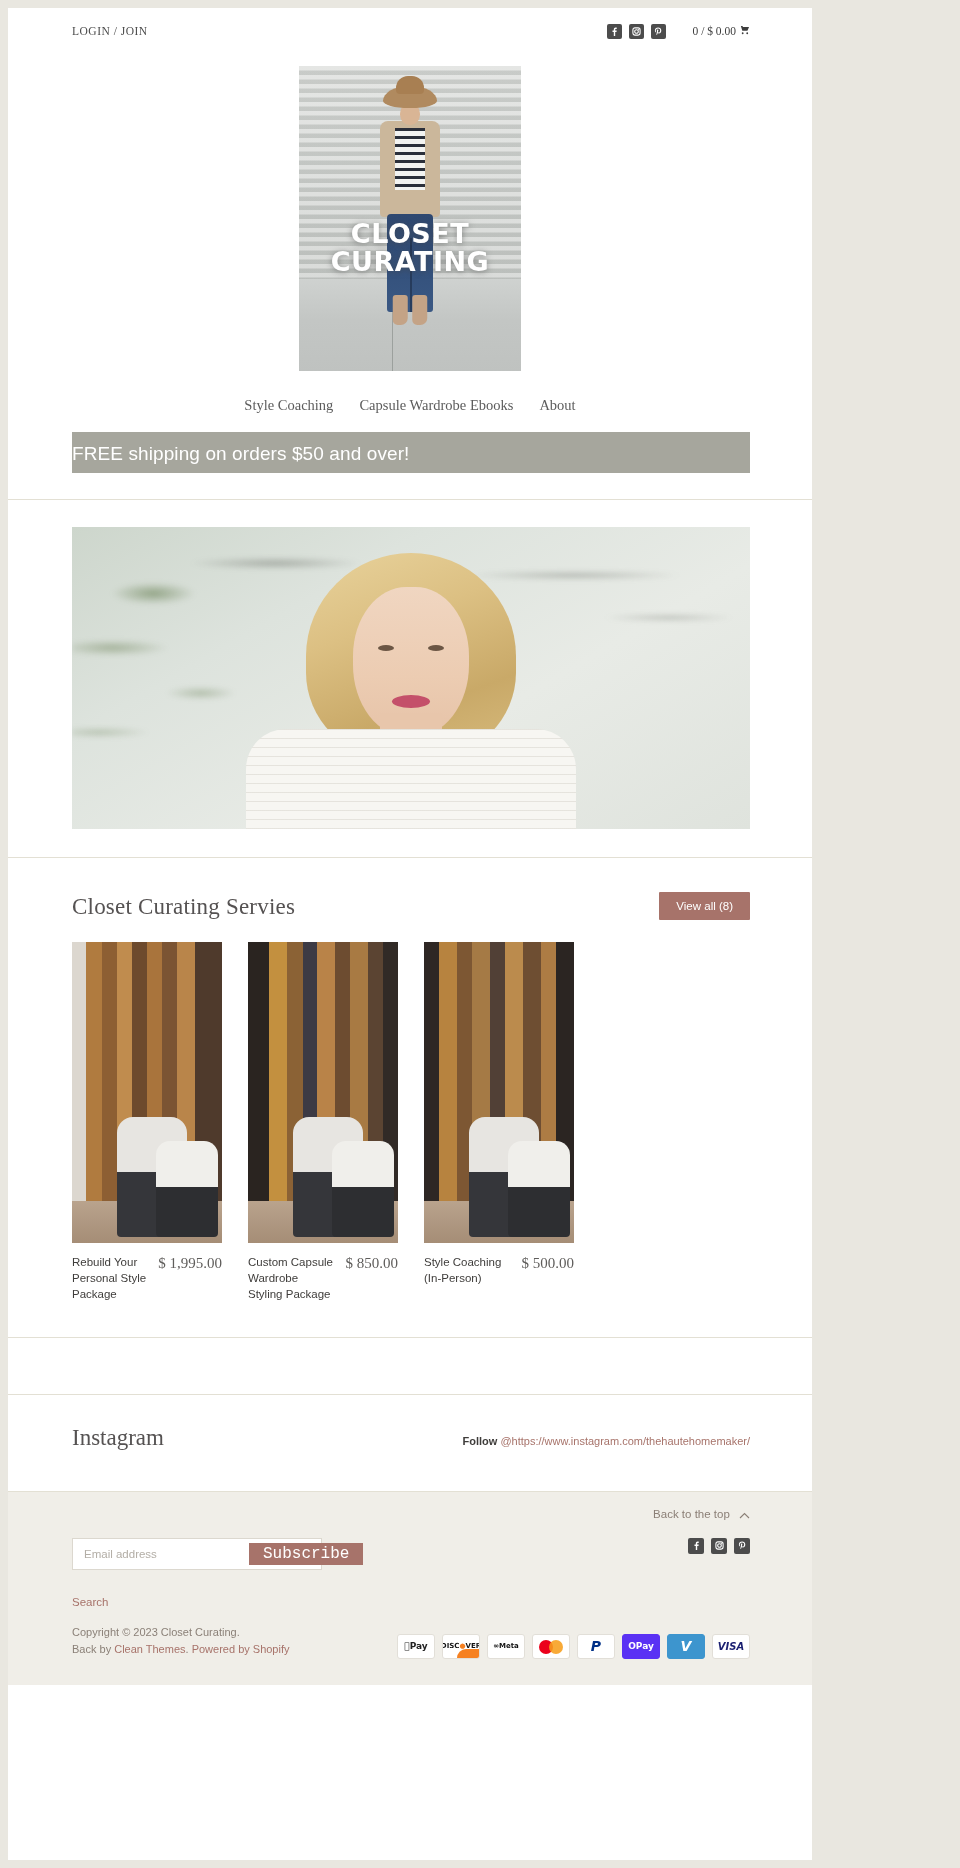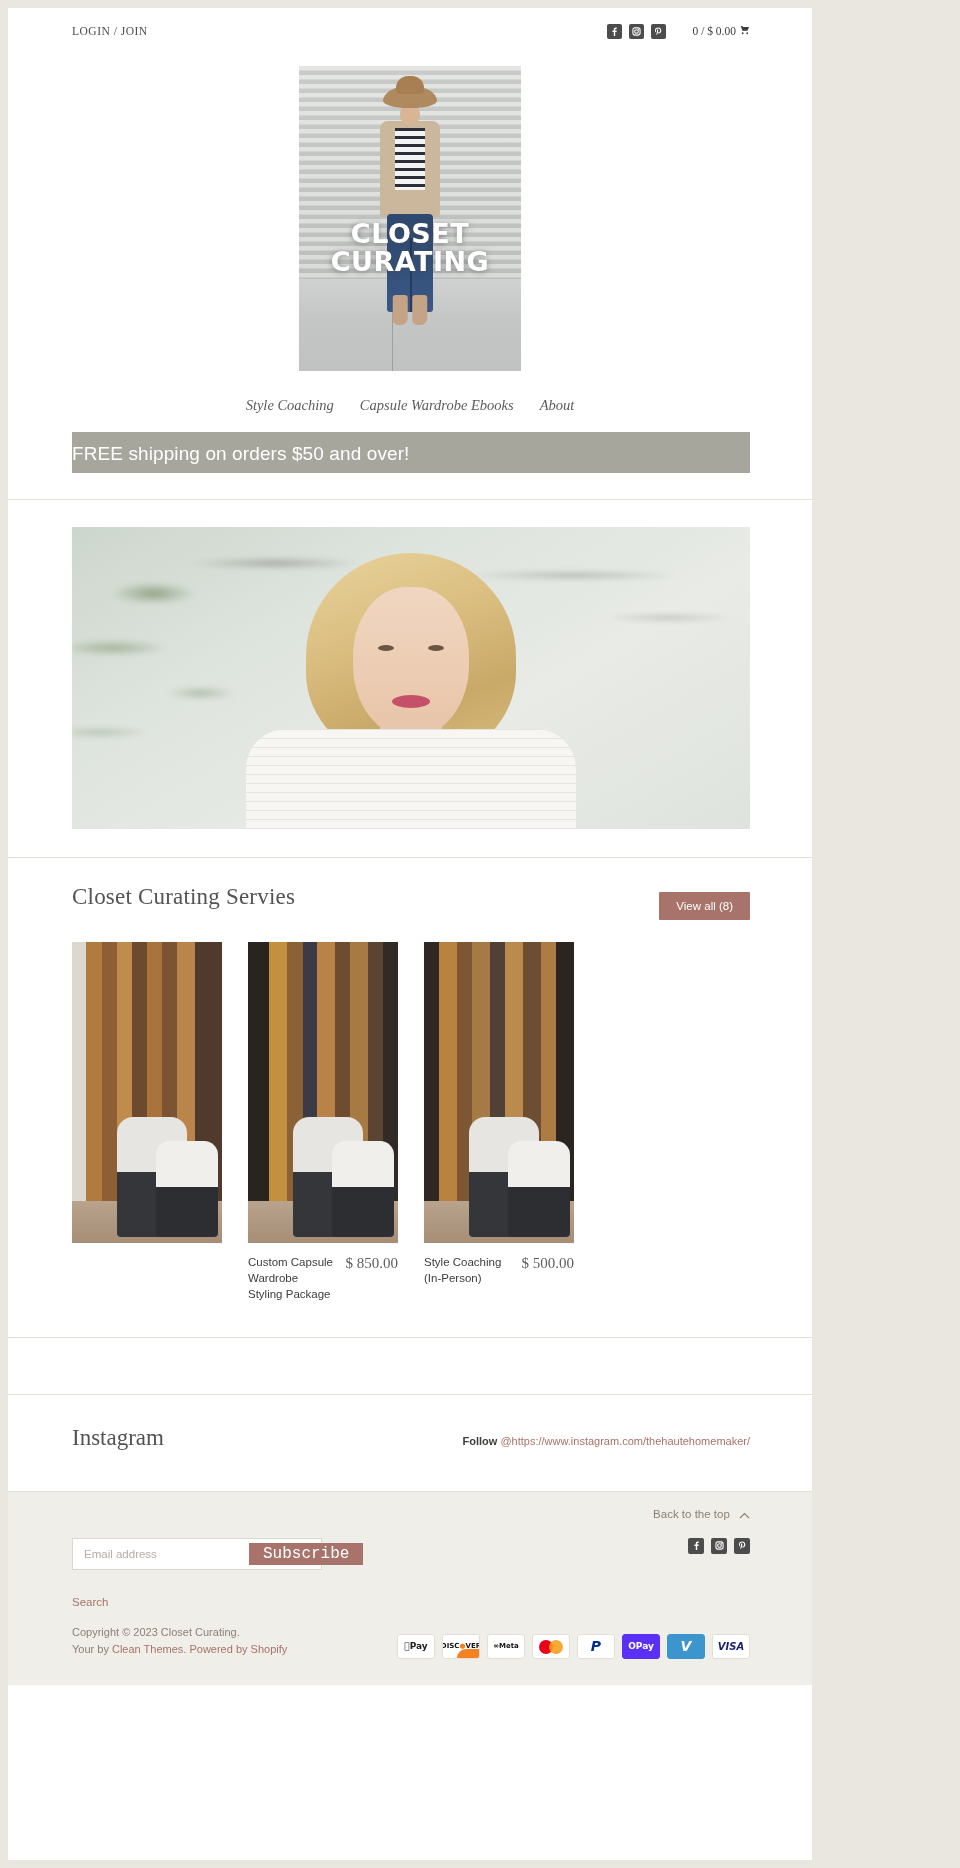--- a/index.html
+++ b/index.html
@@ -130,21 +130,20 @@
     line-height: 1.02;
     letter-spacing: .5px;
     text-shadow: 0 1px 6px rgba(70,70,70,.55);
   }
 
   
   .mainnav {
     display: flex; justify-content: center; align-items: flex-start;
     gap: 0;
     padding: 26px 0 18px;
-    font-style: italic;
   }
   .mainnav a {
     font-family: "Liberation Serif", serif;
     font-size: 14.5px;
     color: #5c5c5c;
     text-decoration: none;
     padding: 0 13px;
   }
 
   
@@ -209,21 +208,21 @@
   .hero .blouse {
     position:absolute; left:50%; bottom: 0; transform:translateX(-50%);
     width: 330px; height: 100px;
     background: #f7f6f2;
     border-radius: 40px 40px 0 0;
     background-image: repeating-linear-gradient(180deg, rgba(215,212,204,.55) 0 1px, transparent 1px 9px);
   }
 
   
   .products-sec { padding: 26px 62px 34px 64px; background: #fff; }
-  .prod-head { display:flex; align-items:flex-start; justify-content: space-between; }
+  .prod-head { display:flex; align-items:flex-end; justify-content: space-between; }
   .sec-title {
     font-family: "Liberation Serif", serif;
     font-weight: normal;
     font-size: 23px;
     color: #555252;
     letter-spacing: .2px;
   }
   .viewall {
     background: #a7736a;
     color: #fff;
@@ -510,20 +509,24 @@
     </div>
 
     <div class="grid">
 
       <div>
         <div class="card-img closet-a">
           <div class="ov-floor"></div>
           <div class="ov-person"></div>
           <div class="ov-person2"></div>
         </div>
+        <div class="card-meta">
+          <div class="card-title">Rebuild Your Personal Style Package</div>
+          <div class="card-price">$ 1,995.00</div>
+        </div>
       </div>
 
       <div>
         <div class="card-img closet-b">
           <div class="ov-floor"></div>
           <div class="ov-person"></div>
           <div class="ov-person2"></div>
         </div>
         <div class="card-meta">
           <div class="card-title">Custom Capsule Wardrobe Styling Package</div>
@@ -595,21 +598,21 @@
       </div>
     </div>
 
     <div class="footer-links">
       <a href="#">Search</a>
     </div>
 
     <div class="footer-bottom">
       <div class="copy">
         <div>Copyright © 2023 Closet Curating.</div>
-        <div><span>Your by </span><a href="#">Clean Themes</a><span>. </span><a href="#">Powered by Shopify</a></div>
+        <div><span>Back by </span><a href="#">Clean Themes</a><span>. </span><a href="#">Powered by Shopify</a></div>
       </div>
 
       <div class="pay-row">
         <span class="pay applepay">Pay</span>
         <span class="pay discover">DISC<span style="color:#f68121">●</span>VER</span>
         <span class="pay meta">∞Meta</span>
         <span class="pay mc">
             <span class="mc-l"></span>
             <span class="mc-r"></span>
           </span>

